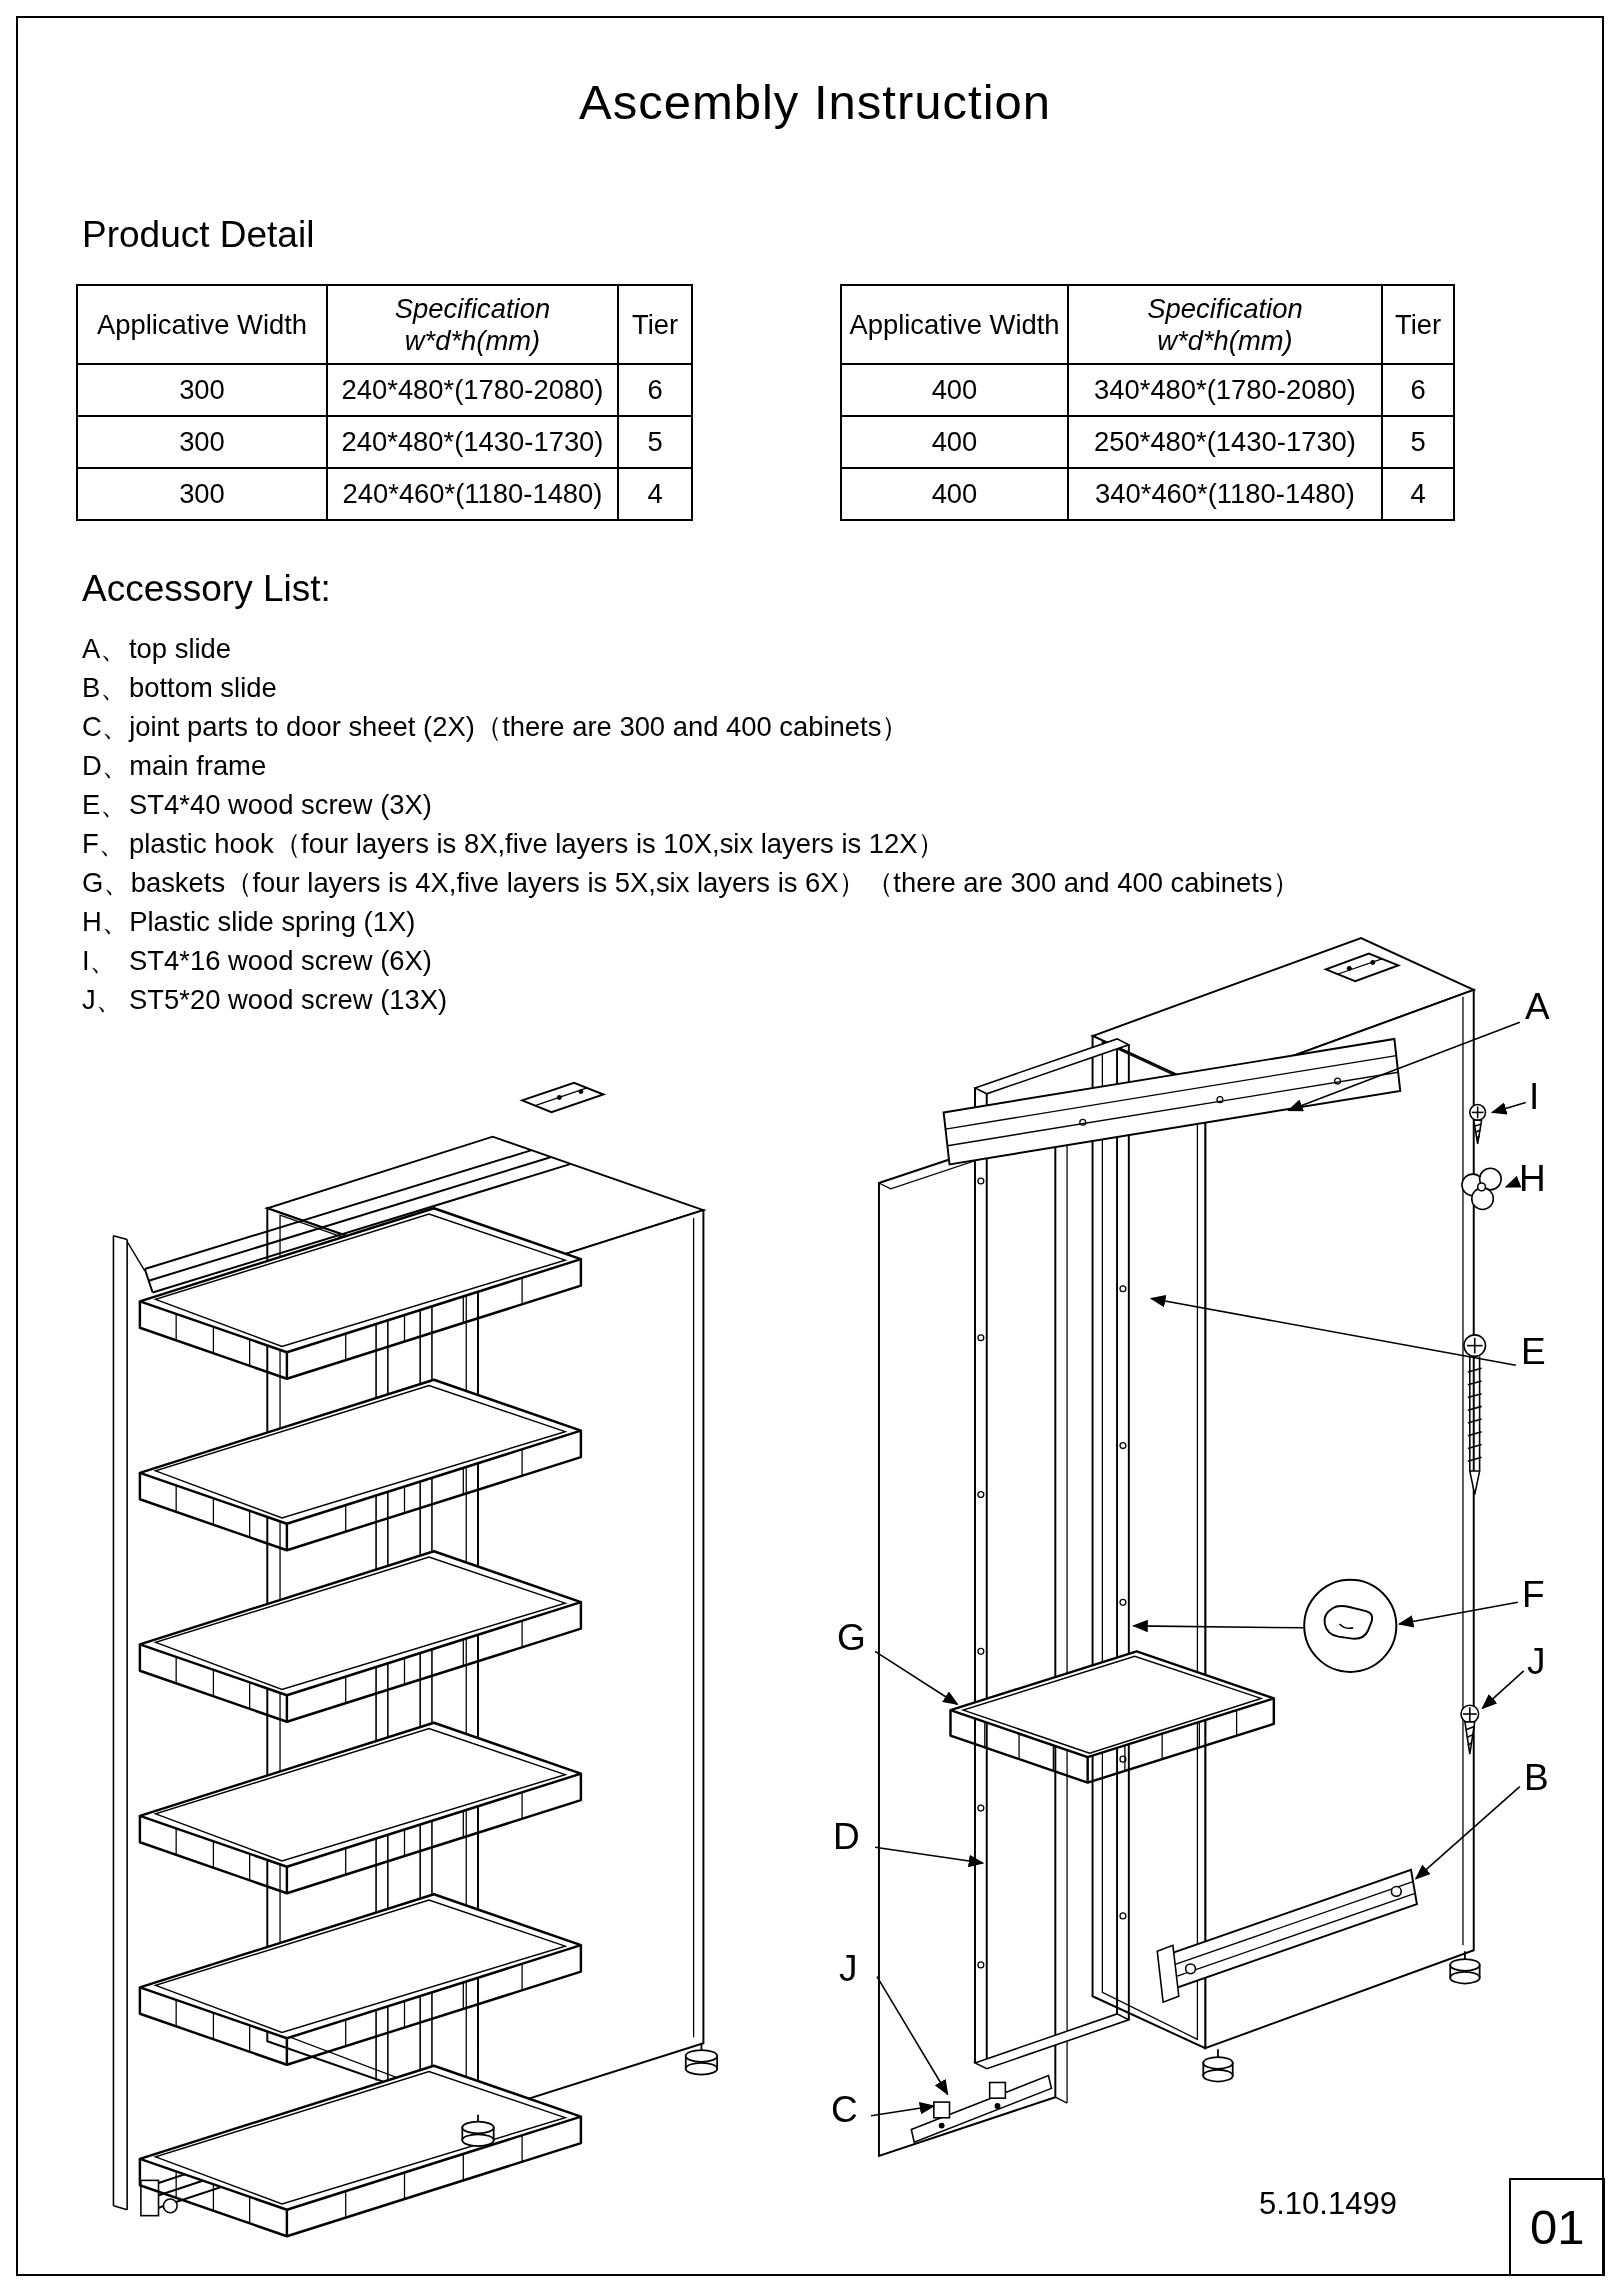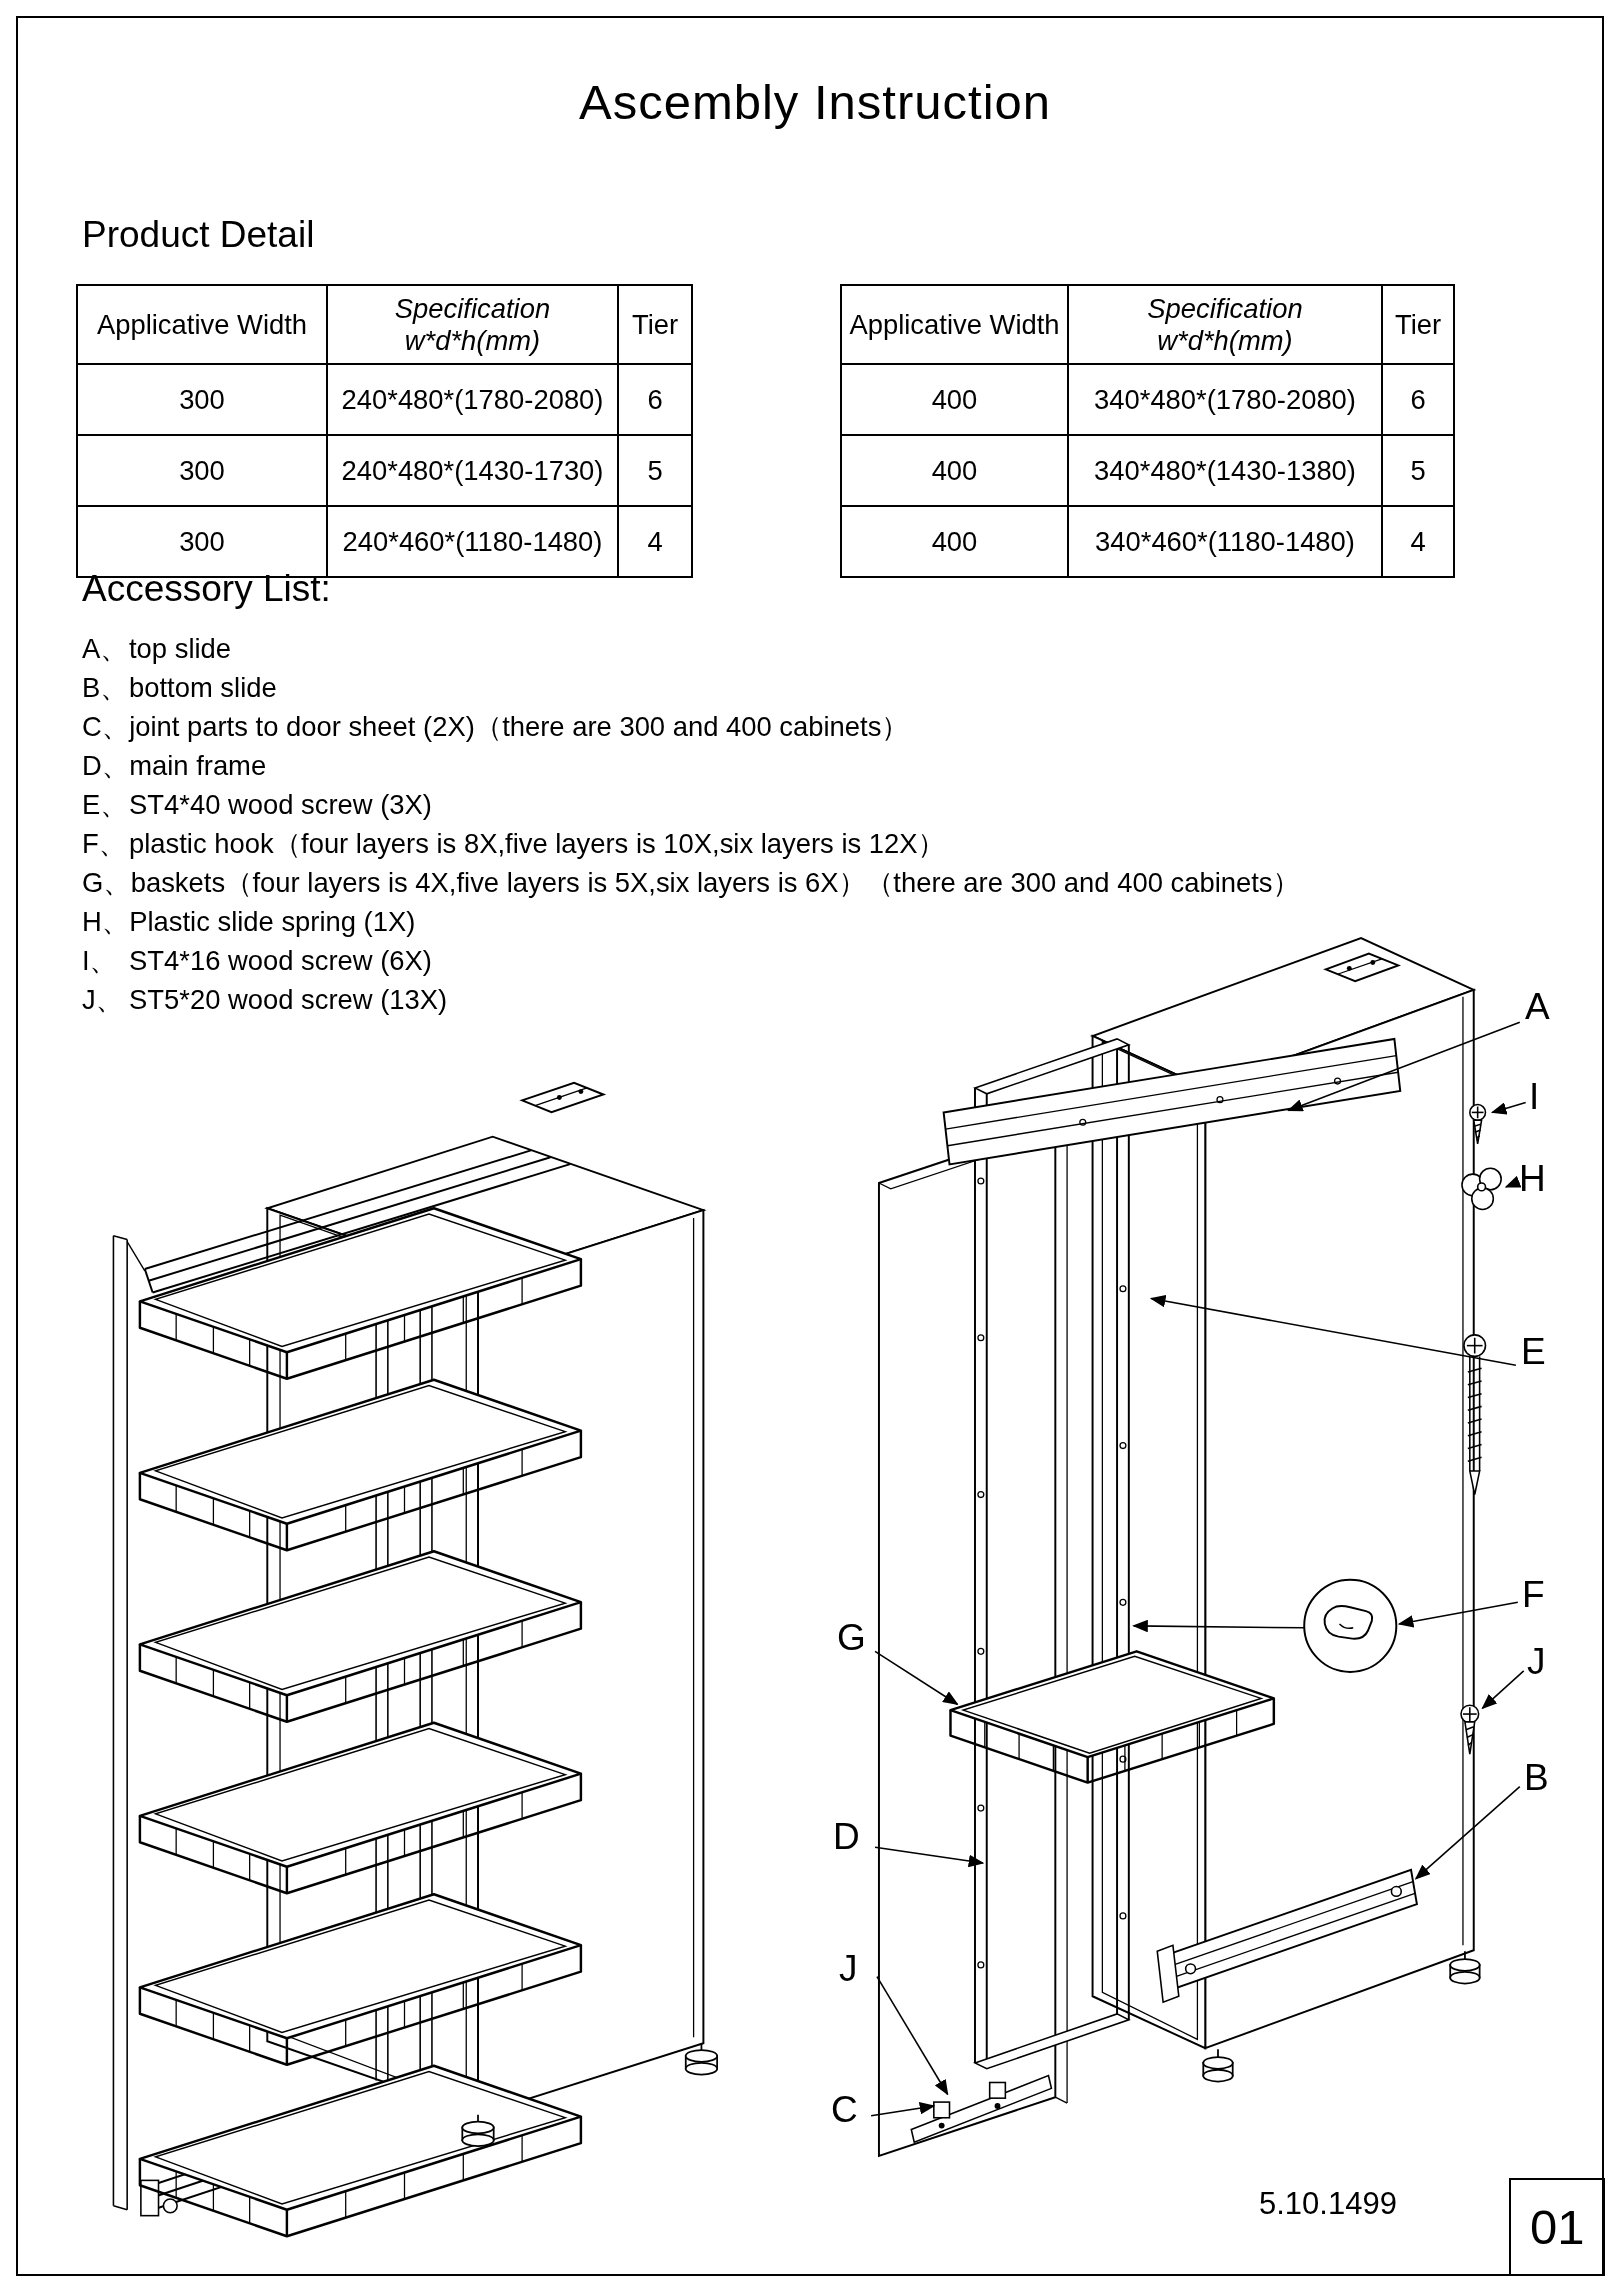--- a/index.html
+++ b/index.html
@@ -11,21 +11,21 @@
   }
   .page-border { position:absolute; left:15.7px; top:15.7px; width:1588px; height:2260px; border:2px solid #000; }
   .title { position:absolute; top:74px; left:0; width:100%; text-align:center; font-size:49px; font-weight:400; letter-spacing:1px;padding-left:9px; }
   .section-heading { position:absolute; font-size:37px; font-weight:400; }
   #product-detail-heading { left:82px; top:214px; }
   #accessory-heading { left:82px; top:568px; }
 
   table.spec { position:absolute; border-collapse:collapse; text-align:center; font-size:27.4px; table-layout:fixed; }
   table.spec th, table.spec td { border:2px solid #000; font-weight:400; padding:0; vertical-align:middle; }
   table.spec thead th { height:79px; }
-  table.spec tbody td { height:71px; }
+  table.spec tbody td { height:52px; }
   #spec-table-300 { left:76px; top:284px; }
   #spec-table-300 .c-w { width:250px; }
   #spec-table-300 .c-s { width:291px; }
   #spec-table-300 .c-t { width:74px; }
   #spec-table-400 { left:840px; top:284px; }
   #spec-table-400 .c-w { width:227px; }
   #spec-table-400 .c-s { width:314px; }
   #spec-table-400 .c-t { width:72px; }
   .spec-head-2line div { line-height:32px;font-style:italic; }
 
@@ -97,21 +97,21 @@
       </tr>
     </thead>
     <tbody>
       <tr>
         <td>400</td>
         <td>340*480*(1780-2080)</td>
         <td>6</td>
       </tr>
       <tr>
         <td>400</td>
-        <td>340*480*(1430-1380)</td>
+        <td>250*480*(1430-1730)</td>
         <td>5</td>
       </tr>
       <tr>
         <td>400</td>
         <td>340*460*(1180-1480)</td>
         <td>4</td>
       </tr>
     </tbody>
   </table>
 

